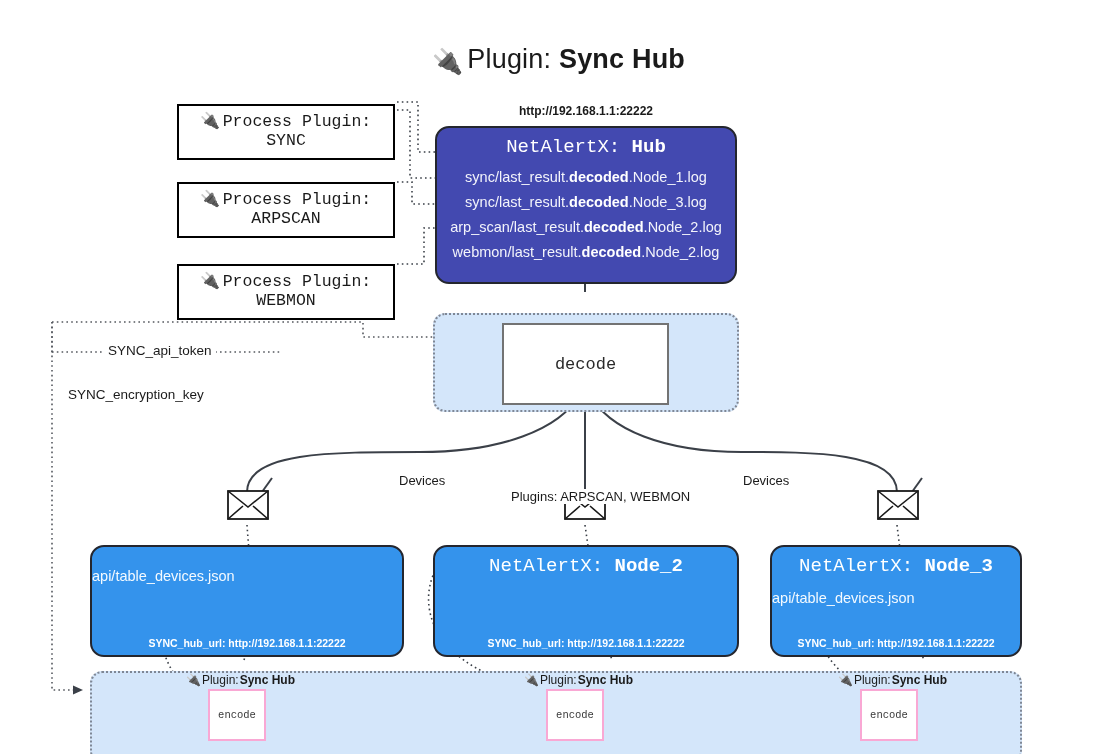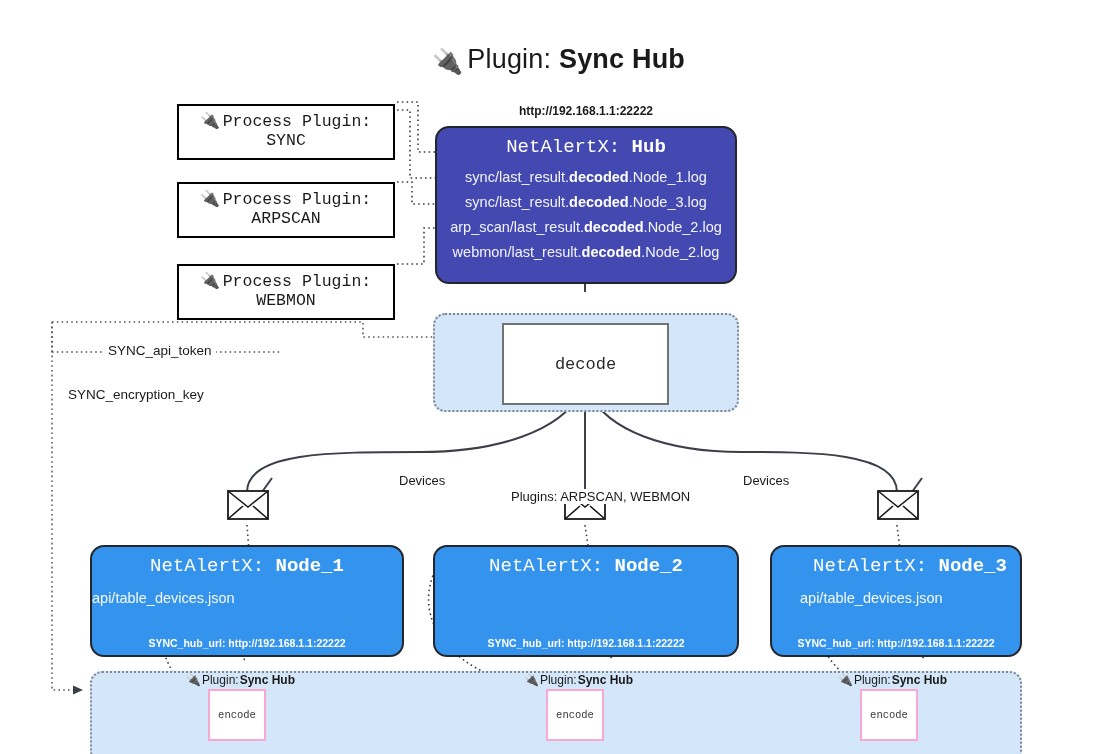--- a/index.html
+++ b/index.html
@@ -300,39 +300,36 @@
 <div class="abs" id="decode-box">decode</div>
 
 <div class="abs token-label" style="left:104px; top:315px;">SYNC_api_token</div>
 <div class="abs token-label" style="left:64px; top:359px;">SYNC_encryption_key</div>
 
 <div class="abs edge-label" style="left:396px; top:445px;">Devices</div>
 <div class="abs edge-label" style="left:740px; top:445px;">Devices</div>
 <div class="abs edge-label" style="left:508px; top:461px;">Plugins: ARPSCAN, WEBMON</div>
 
 <div class="abs node-box" style="left:90px; top:517px; width:314px;">
-  <div class="node-title">
-    <span>NetAlertX: </span><span class="strong">Node_1</span>
-  </div>
   <div class="node-lines">
     <div class="node-line">api/table_devices.json</div>
   </div>
   <div class="node-foot">SYNC_hub_url: http://192.168.1.1:22222</div>
 </div>
 
 <div class="abs node-box" style="left:433px; top:517px; width:306px;">
   <div class="node-title">
     <span>NetAlertX: </span><span class="strong">Node_2</span>
   </div>
   <div class="node-lines two">
   </div>
   <div class="node-foot">SYNC_hub_url: http://192.168.1.1:22222</div>
 </div>
 
-<div class="abs node-box" style="left:770px; top:517px; width:252px;padding-left:28px;">
+<div class="abs node-box" style="left:770px; top:517px; width:252px;">
   <div class="node-title">
     <span>NetAlertX: </span><span class="strong">Node_3</span>
   </div>
   <div class="node-lines">
     <div class="node-line">api/table_devices.json</div>
   </div>
   <div class="node-foot">SYNC_hub_url: http://192.168.1.1:22222</div>
 </div>
 
 <div class="abs" id="encode-zone"></div>

